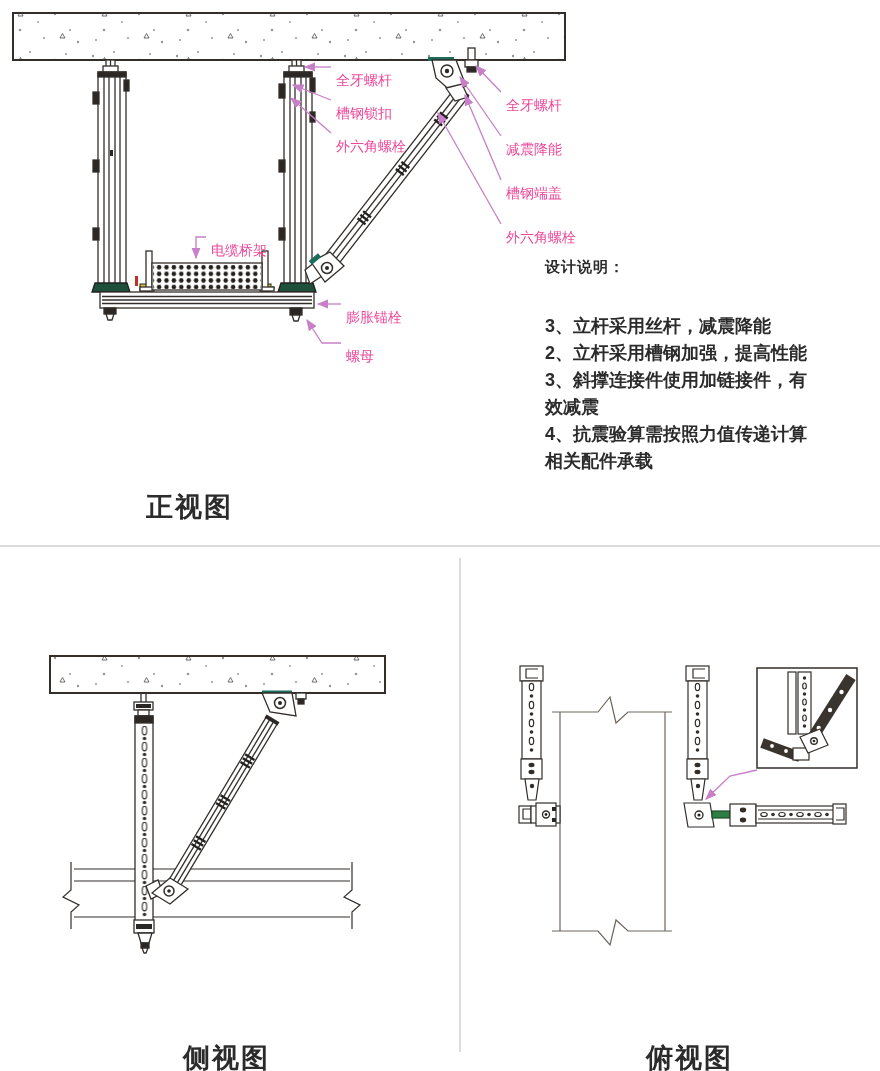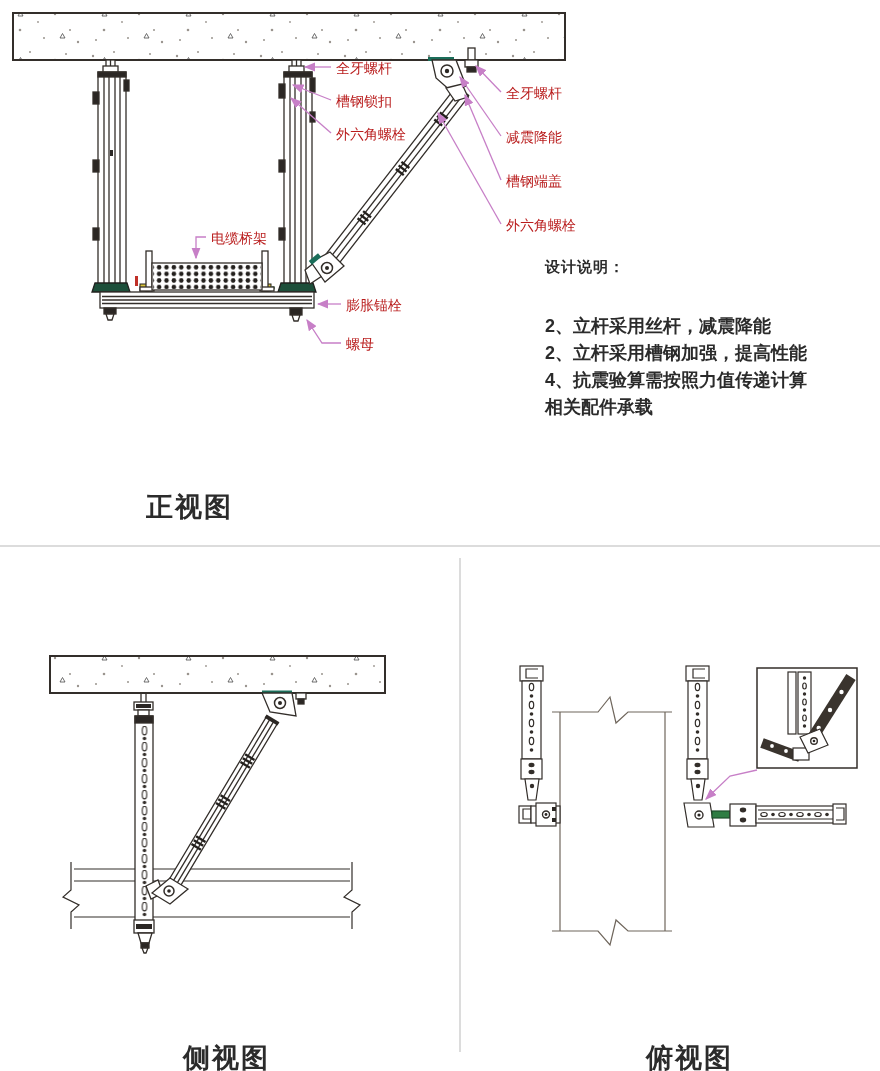--- a/index.html
+++ b/index.html
@@ -1,19 +1,19 @@
 <!DOCTYPE html>
 <html><head>
 <meta charset="utf-8">
 <style>
   html,body{margin:0;padding:0;background:#fff;}
   .page{position:relative;width:880px;height:1071px;background:#ffffff;overflow:hidden;
         font-family:"Liberation Sans",sans-serif;}
   svg{position:absolute;left:0;top:0;}
-  .label{position:absolute;font-size:14px;color:#b91c1c;white-space:nowrap;line-height:18px;}
+  .label{position:absolute;font-size:14px;color:#ec4899;white-space:nowrap;line-height:18px;margin-top:12px;}
   .view-title{position:absolute;font-size:27px;font-weight:bold;color:#2b2b2b;letter-spacing:2px;white-space:nowrap;}
   .notes{position:absolute;left:545px;top:258px;width:272px;color:#2b2b2b;}
   .notes-title{font-size:15px;font-weight:bold;letter-spacing:1px;margin:0 0 36px 0;}
   .note-item{font-size:18px;font-weight:bold;line-height:27px;}
   .divider-h{position:absolute;left:0;top:545px;width:880px;height:2px;background:#dcdcdc;}
   .divider-v{position:absolute;left:459px;top:558px;width:2px;height:494px;background:#dcdcdc;}
 </style>
 </head>
 <body>
 
@@ -361,22 +361,23 @@
   <div class="label" style="left:211px;top:229px">电缆桥架</div>
   <div class="label" style="left:346px;top:296px">膨胀锚栓</div>
   <div class="label" style="left:346px;top:335px">螺母</div>
   <div class="label" style="left:506px;top:84px">全牙螺杆</div>
   <div class="label" style="left:506px;top:128px">减震降能</div>
   <div class="label" style="left:506px;top:172px">槽钢端盖</div>
   <div class="label" style="left:506px;top:216px">外六角螺栓</div>
 
   <div class="notes">
     <div class="notes-title">设计说明：</div>
-    <div class="note-item">2、立杆采用丝杆，减震降能</div>
+    <div class="note-item">3、立杆采用丝杆，减震降能</div>
     <div class="note-item">2、立杆采用槽钢加强，提高性能</div>
+    <div class="note-item">3、斜撑连接件使用加链接件，有效减震</div>
     <div class="note-item">4、抗震验算需按照力值传递计算相关配件承载</div>
   </div>
 
   <div class="view-title" style="left:146px;top:489px">正视图</div>
   <div class="view-title" style="left:183px;top:1040px">侧视图</div>
   <div class="view-title" style="left:646px;top:1040px">俯视图</div>
 
 </div>
 
 </body></html>

